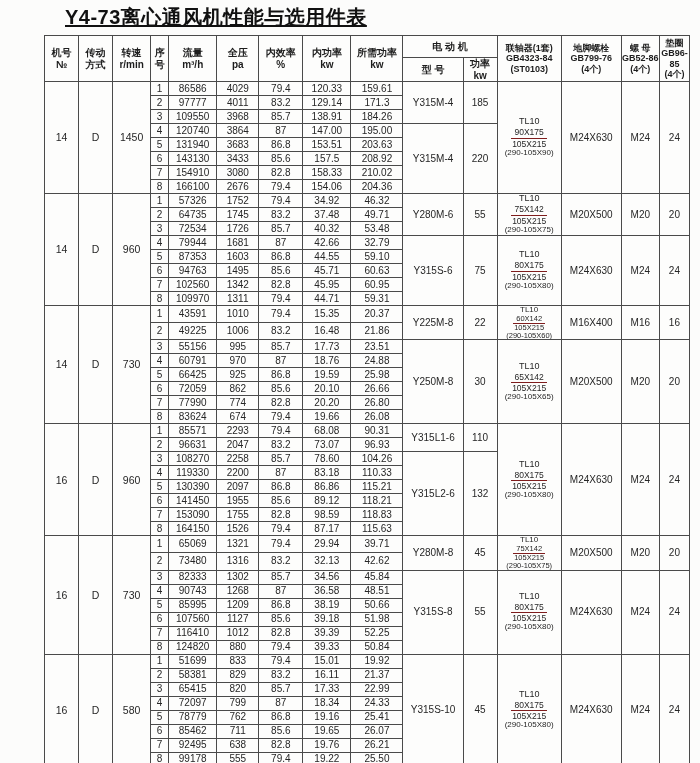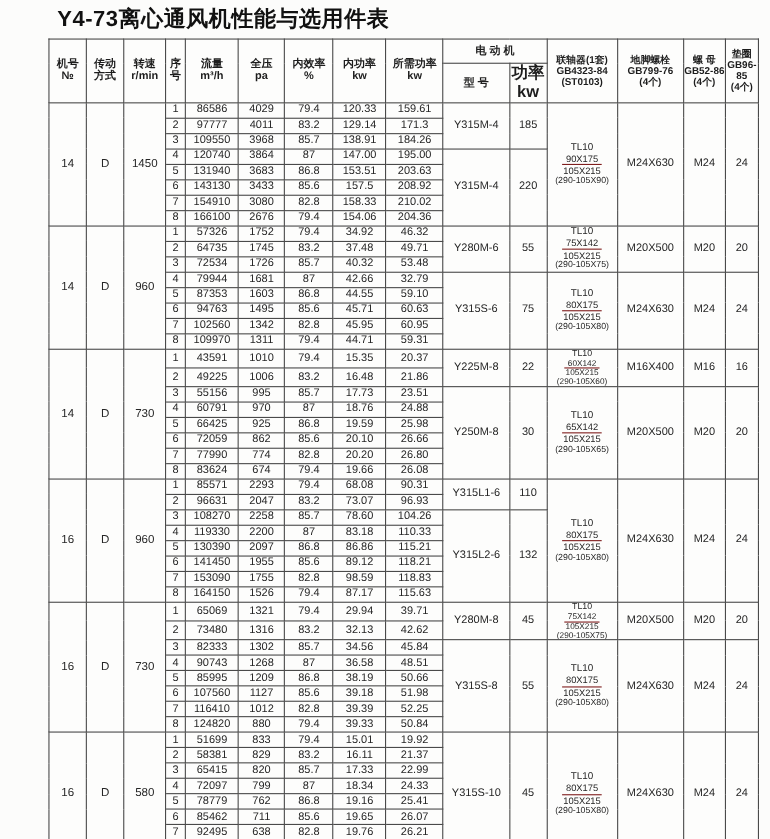--- a/index.html
+++ b/index.html
@@ -5,37 +5,37 @@
   html,body{margin:0;padding:0;}
   body{
     width:700px;height:763px;overflow:hidden;
     background:#fcfcfb;
     font-family:"Liberation Sans","DejaVu Sans",sans-serif;
     color:#222;
   }
   .page{padding:4px 0 0 44px;}
   .doc-title{
     font-size:20px;font-weight:bold;color:#111;
-    margin:0 0 4px 8px;letter-spacing:0.5px;
+    margin:0 0 4px 21px;letter-spacing:0.5px;text-decoration:underline;
   }
   table.perf{
     border-collapse:collapse;table-layout:fixed;width:646px;
     background:#fdfdfc;
   }
   table.perf td, table.perf th{
     border:1px solid #4a4a4a;
     padding:0;text-align:center;vertical-align:middle;
     overflow:hidden;
   }
   thead th{
     font-size:10px;font-weight:bold;color:#1d1d1d;
     white-space:pre-line;line-height:1.15;height:21px;
   }
   thead th.multi3{font-size:9px;line-height:1.12;}
-  thead th.small-hdr{font-size:15px;}
+  thead th.small-hdr{font-size:10px;}
   tbody td{
     height:13px;font-size:10px;line-height:1;color:#262626;
     white-space:nowrap;
   }
   td.group-cell{font-size:10.5px;}
   td.coupling-cell{line-height:1;}
   .coupling-wrap{display:flex;flex-direction:column;align-items:center;justify-content:center;}
   .coupling-main{display:flex;align-items:center;justify-content:center;gap:1px;flex-direction:column;}
   .cpl-prefix{font-size:9px;}
   .frac{display:inline-block;text-align:center;}

